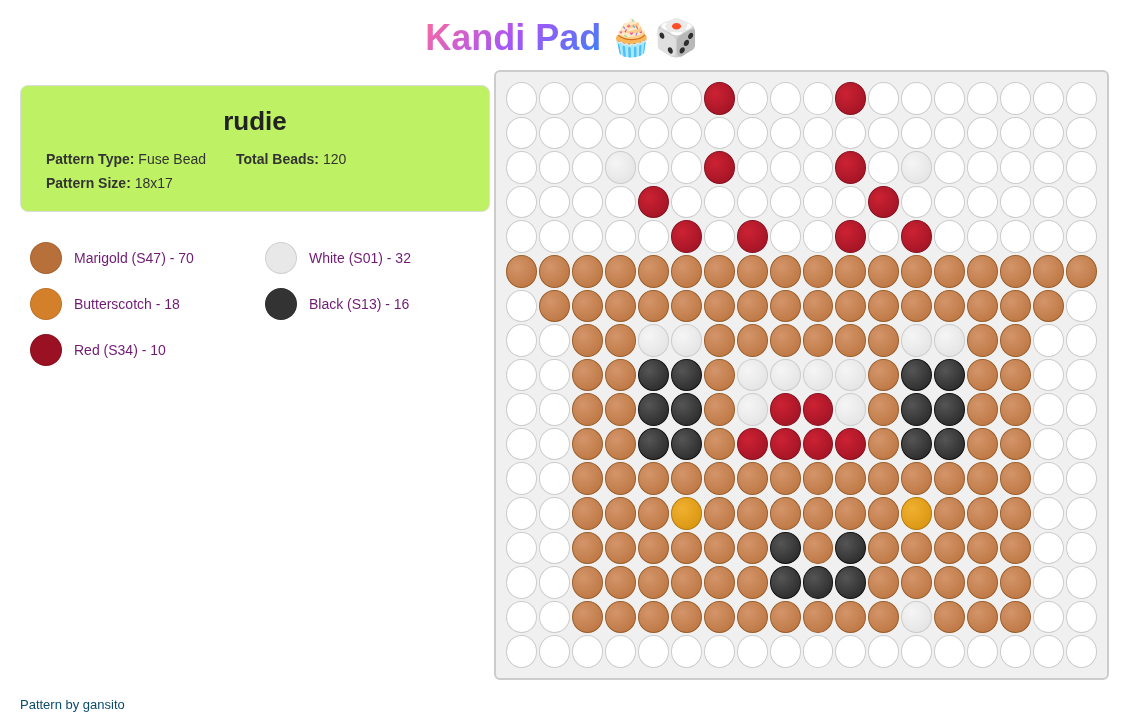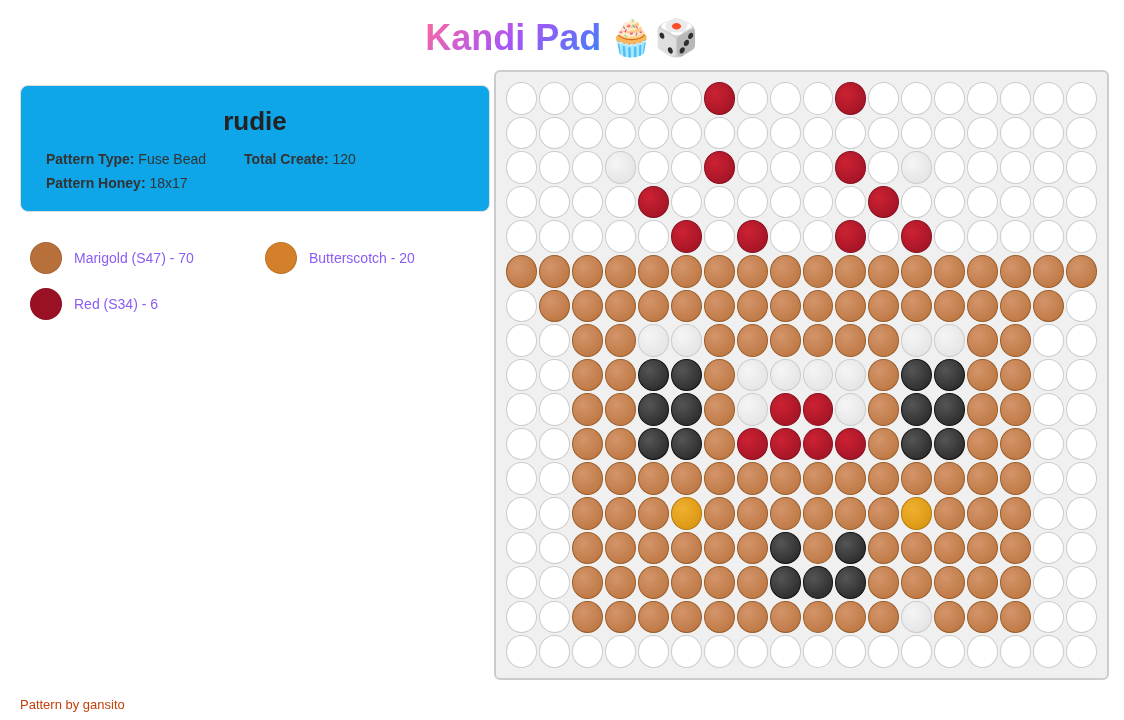--- a/index.html
+++ b/index.html
@@ -42,34 +42,34 @@
       top: 85px;
       width: 470px;
       bottom: 40px;
     }
 
     .pattern-info-card {
       border: 1px solid #ddd;
       border-radius: 8px;
       padding: 20px 25px;
       margin-bottom: 20px;
-      background: #0ea5e9;
+      background: #bef264;
     }
 
     .pattern-name {
       font-size: 26px;
       font-weight: bold;
       text-align: center;
       margin-bottom: 14px;
       color: #222;
     }
 
     .pattern-meta {
       display: flex;
-      gap: 38px;
+      gap: 30px;
       align-items: center;
     }
 
     .meta-item {
       font-size: 14px;
       color: #333;
     }
 
     .meta-label {
       font-weight: bold;
@@ -84,21 +84,21 @@
       display: grid;
       grid-template-columns: 1fr 1fr;
       gap: 14px 20px;
     }
 
     .color-item {
       display: flex;
       align-items: center;
       gap: 12px;
       font-size: 14px;
-      color: #8b5cf6;
+      color: #701a75;
     }
 
     .color-swatch {
       width: 32px;
       height: 32px;
       border-radius: 50%;
       flex-shrink: 0;
       border: 1px solid rgba(0,0,0,0.1);
     }
 
@@ -162,65 +162,73 @@
     
     .footer {
       position: absolute;
       bottom: 8px;
       left: 0;
       right: 0;
       display: flex;
       justify-content: space-between;
       padding: 0 20px;
       font-size: 13px;
-      color: #c2410c;
+      color: #0c4a6e;
     }
   </style>
 </head>
 <body>
 
 <div class="header">
   <span class="logo-text">Kandi Pad</span>
   <span class="logo-emoji">🧁🎲</span>
 </div>
 
 <div class="left-panel">
   <div class="pattern-info-card">
     <div class="pattern-name">rudie</div>
     <div class="pattern-meta">
       <div class="meta-item">
         <span class="meta-label">Pattern Type:</span>
         <span>Fuse Bead</span>
       </div>
       <div class="meta-item">
-        <span class="meta-label">Total Create:</span>
+        <span class="meta-label">Total Beads:</span>
         <span>120</span>
       </div>
     </div>
     <div class="pattern-meta" style="margin-top:8px;">
       <div class="meta-item">
-        <span class="meta-label">Pattern Honey:</span>
+        <span class="meta-label">Pattern Size:</span>
         <span>18x17</span>
       </div>
     </div>
   </div>
 
   <div class="color-legend">
     <div class="color-grid" id="color-grid">
     <div class="color-item">
           <div class="color-swatch" style="background: rgb(184, 112, 58);"></div>
           <span>Marigold (S47) - 70</span>
         </div>
         <div class="color-item">
+          <div class="color-swatch" style="background: rgb(232, 232, 232);"></div>
+          <span>White (S01) - 32</span>
+        </div>
+        <div class="color-item">
           <div class="color-swatch" style="background: rgb(212, 128, 42);"></div>
-          <span>Butterscotch - 20</span>
+          <span>Butterscotch - 18</span>
+        </div>
+        <div class="color-item">
+          <div class="color-swatch" style="background: rgb(51, 51, 51);"></div>
+          <span>Black (S13) - 16</span>
         </div>
         <div class="color-item">
           <div class="color-swatch" style="background: rgb(153, 17, 34);"></div>
-          <span>Red (S34) - 6</span>
+          <span>Red (S34) - 10</span>
         </div>
       </div>
   </div>
 </div>
 
 <div class="bead-grid-container" id="bead-grid">
 <div class="bead bead-empty"></div>
     <div class="bead bead-empty"></div>
     <div class="bead bead-empty"></div>
     <div class="bead bead-empty"></div>

